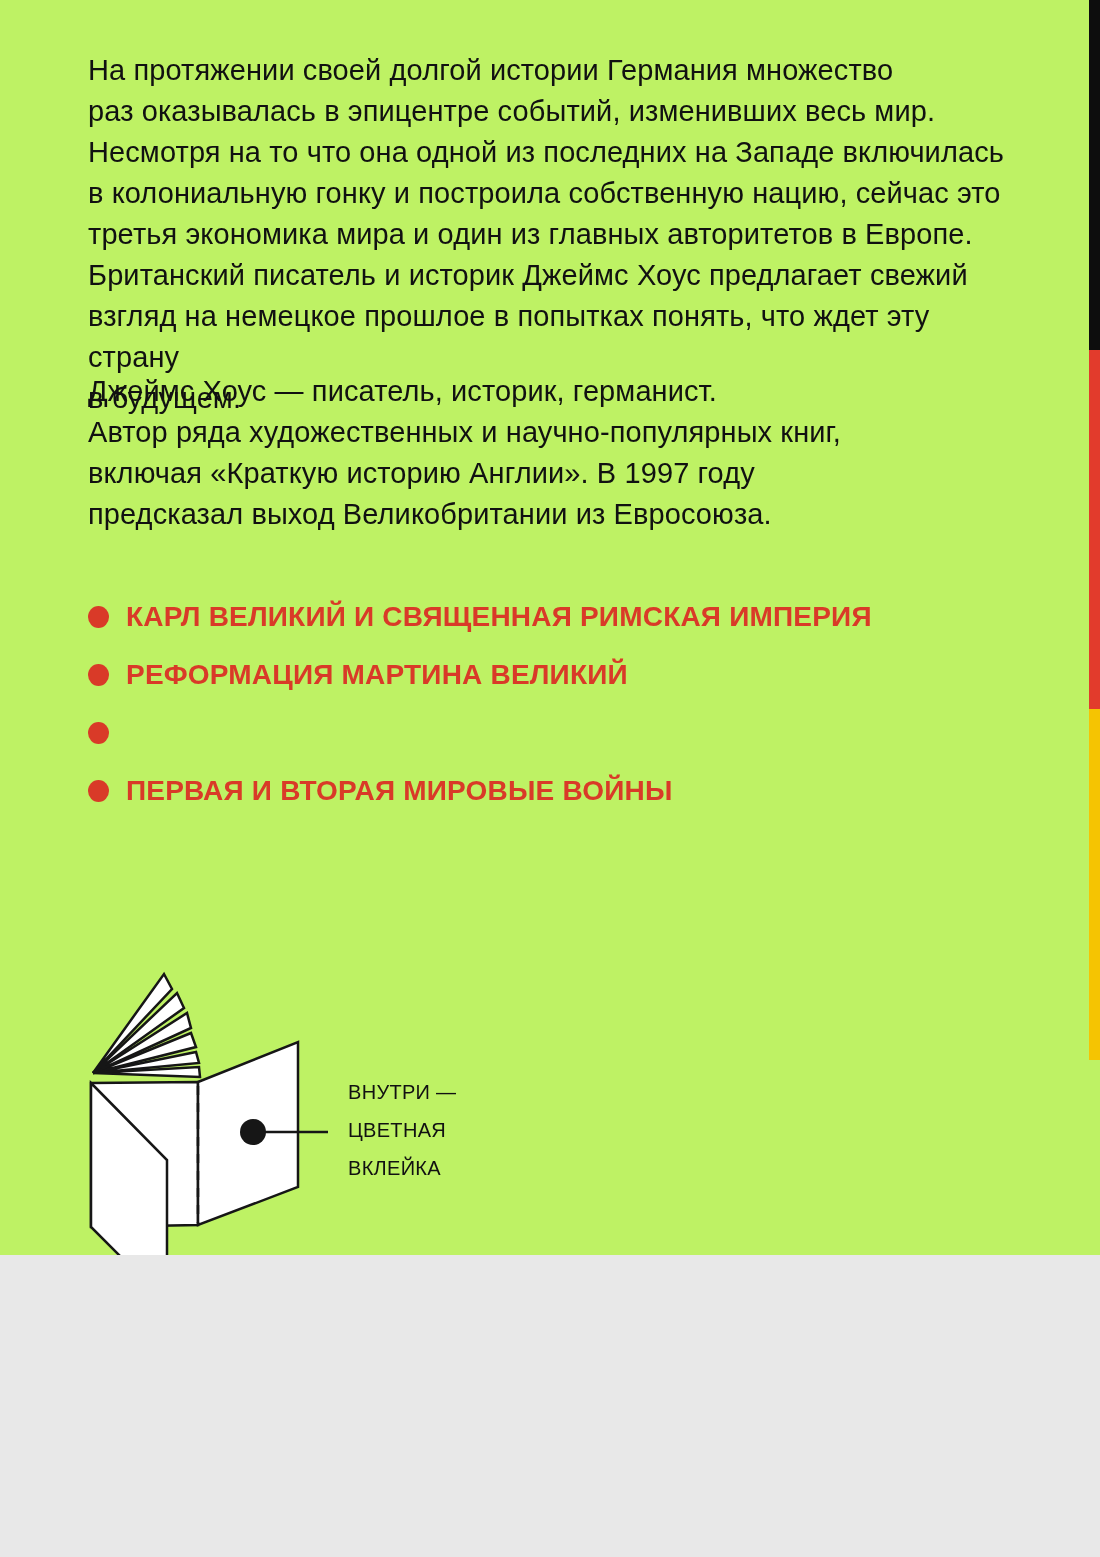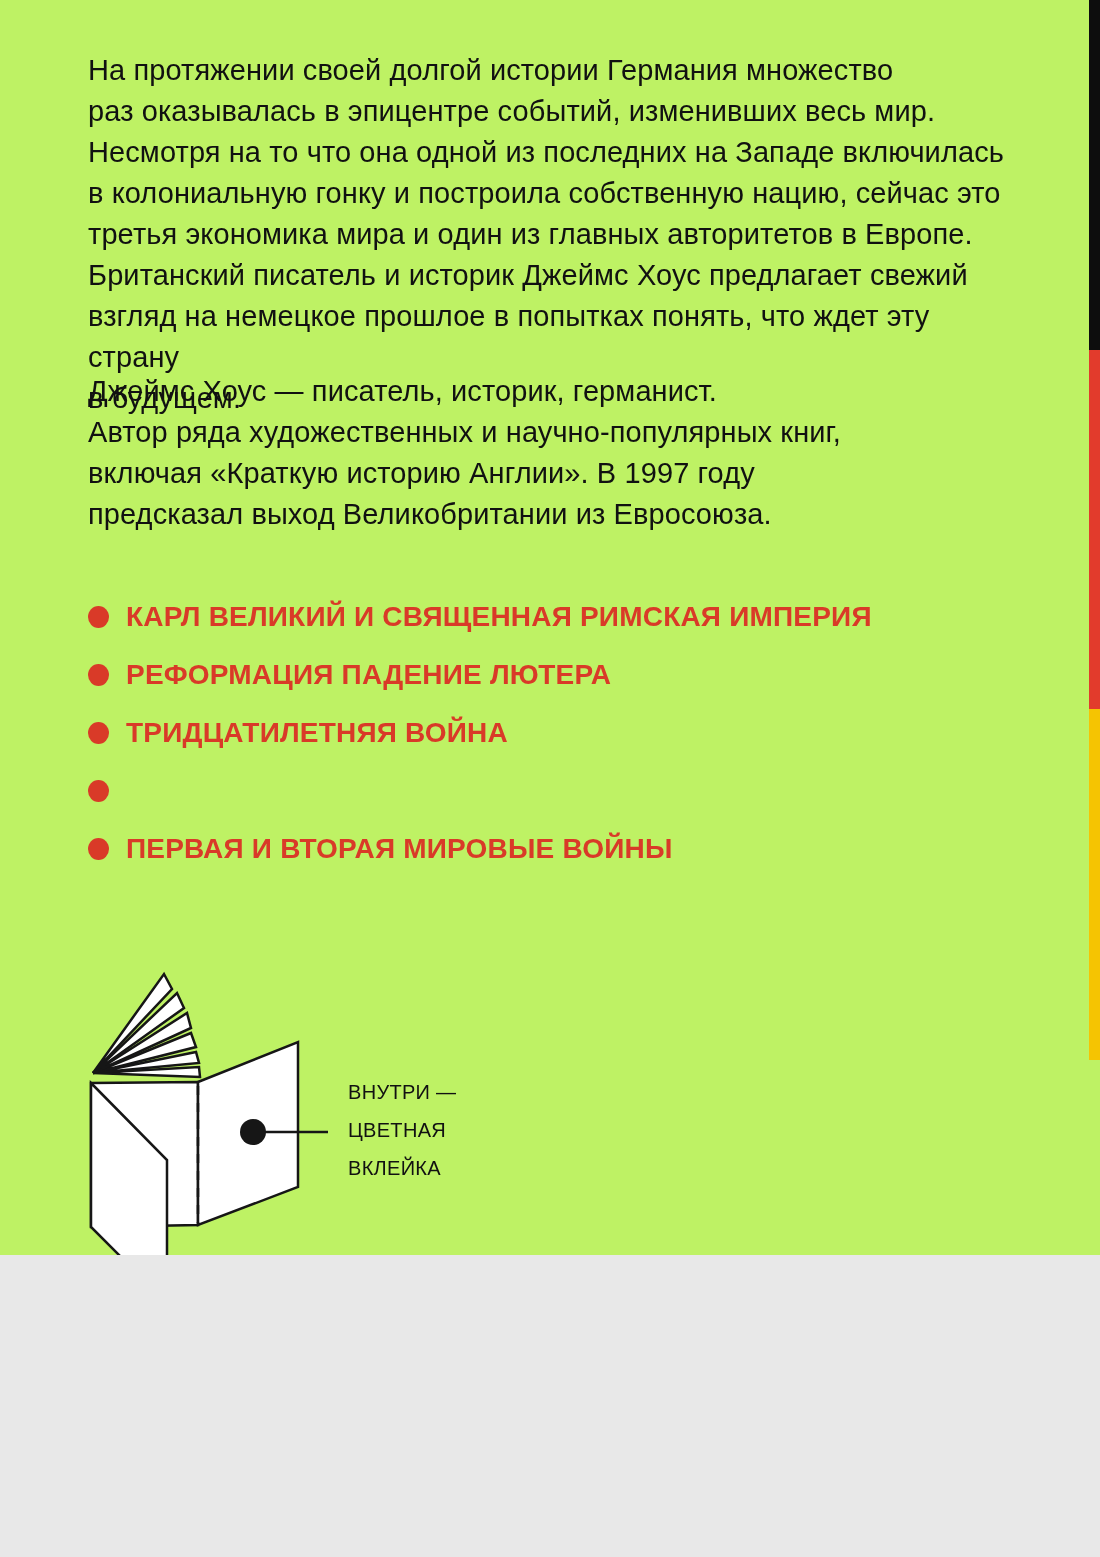--- a/index.html
+++ b/index.html
@@ -76,25 +76,21 @@
 включая «Краткую историю Англии». В 1997 году
 предсказал выход Великобритании из Евросоюза.</div>
 
   <div class="topics">
     <div class="topic">
       <span class="bullet" style="background: rgb(217, 58, 40);"></span>
       <span class="topic-label" style="color: rgb(217, 58, 40);">КАРЛ ВЕЛИКИЙ И СВЯЩЕННАЯ РИМСКАЯ ИМПЕРИЯ</span>
     </div>
     <div class="topic">
       <span class="bullet" style="background: rgb(217, 58, 40);"></span>
-      <span class="topic-label" style="color: rgb(217, 58, 40);">РЕФОРМАЦИЯ ПАДЕНИЕ ЛЮТЕРА</span>
-    </div>
-    <div class="topic">
-      <span class="bullet" style="background: rgb(217, 58, 40);"></span>
-      <span class="topic-label" style="color: rgb(217, 58, 40);">ТРИДЦАТИЛЕТНЯЯ ВОЙНА</span>
+      <span class="topic-label" style="color: rgb(217, 58, 40);">РЕФОРМАЦИЯ МАРТИНА ВЕЛИКИЙ</span>
     </div>
     <div class="topic">
       <span class="bullet" style="background: rgb(217, 58, 40);"></span>
     </div>
     <div class="topic">
       <span class="bullet" style="background: rgb(217, 58, 40);"></span>
       <span class="topic-label" style="color: rgb(217, 58, 40); text-align: center;">ПЕРВАЯ И ВТОРАЯ МИРОВЫЕ ВОЙНЫ</span>
     </div>
   </div>
 

